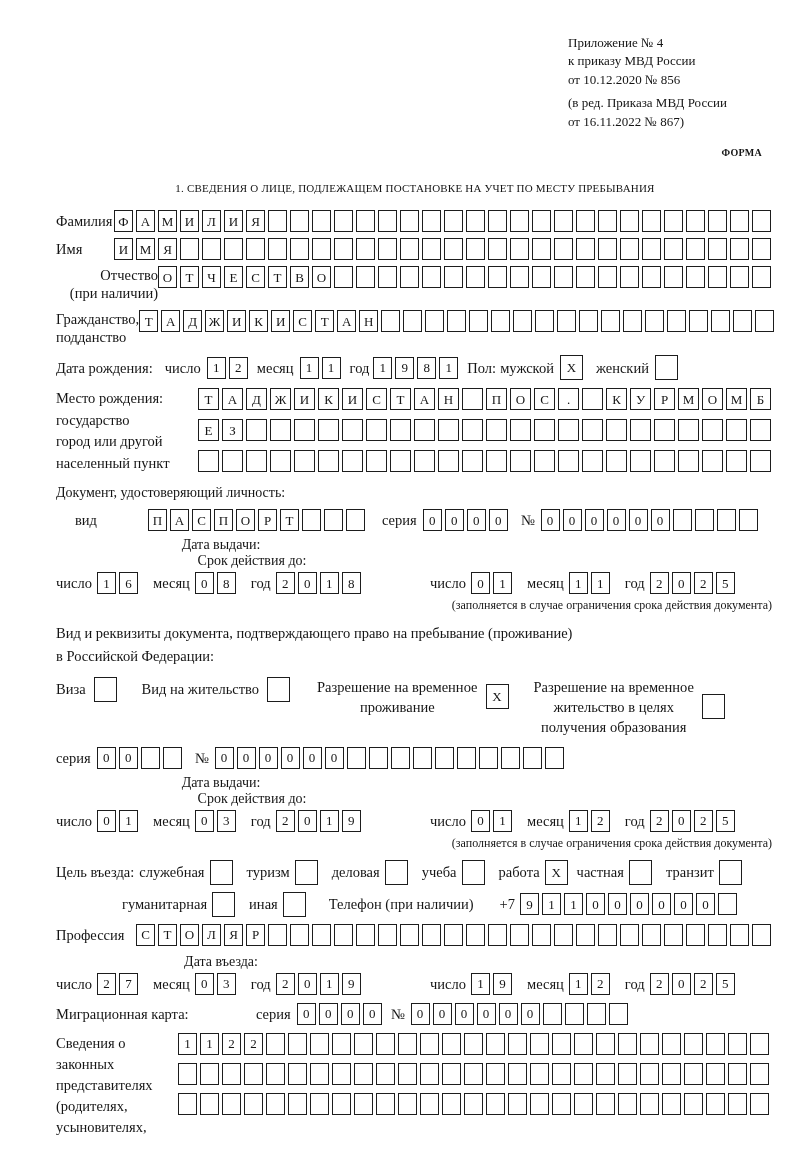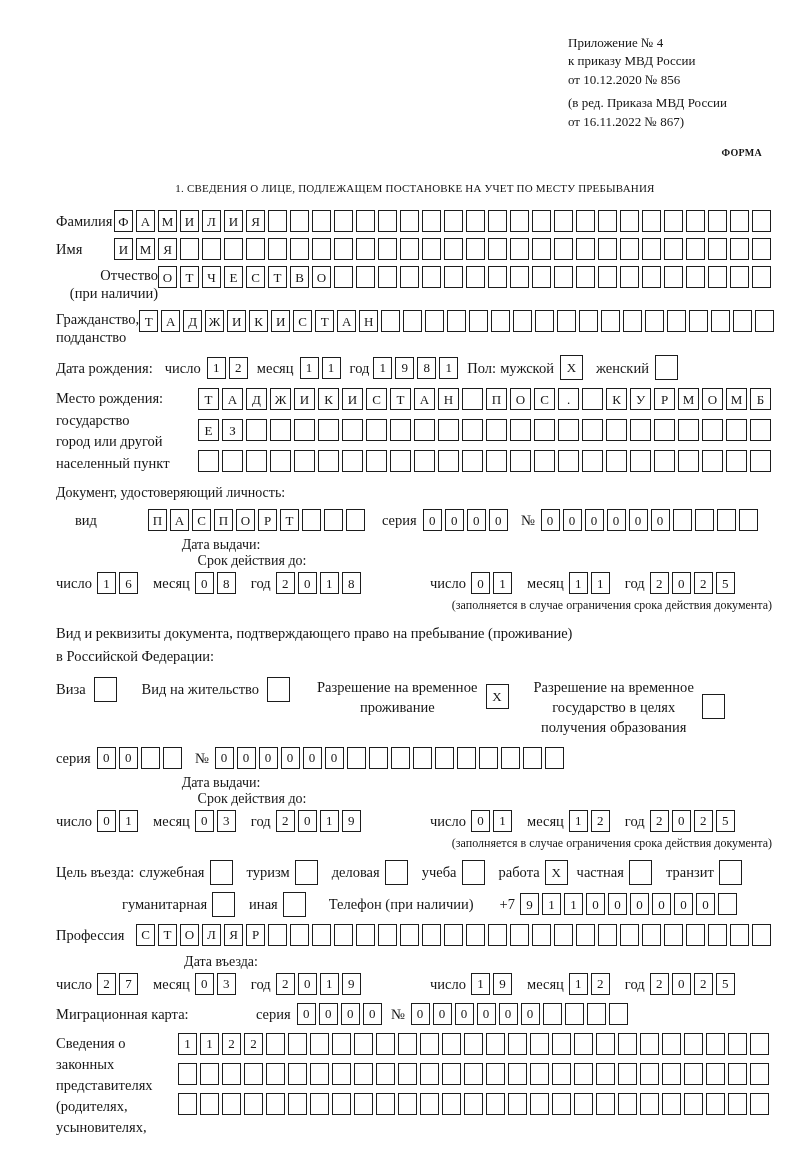--- a/index.html
+++ b/index.html
@@ -463,21 +463,21 @@
           <div>Разрешение на временное</div>
           <div>проживание</div>
         </span>
       <span class="cells cb">
           <span class="cell">X</span>
         </span>
     </div>
     <div class="opt" style="margin-left:22px;">
       <span class="optlines">
           <div>Разрешение на временное</div>
-          <div>государство в целях</div>
+          <div>жительство в целях</div>
           <div>получения образования</div>
         </span>
       <span class="cells cb">
           <span class="cell"></span>
         </span>
     </div>
   </div>
 
   <div class="row" style="align-items:center;">
     <span class="lbl mr6">серия</span>

